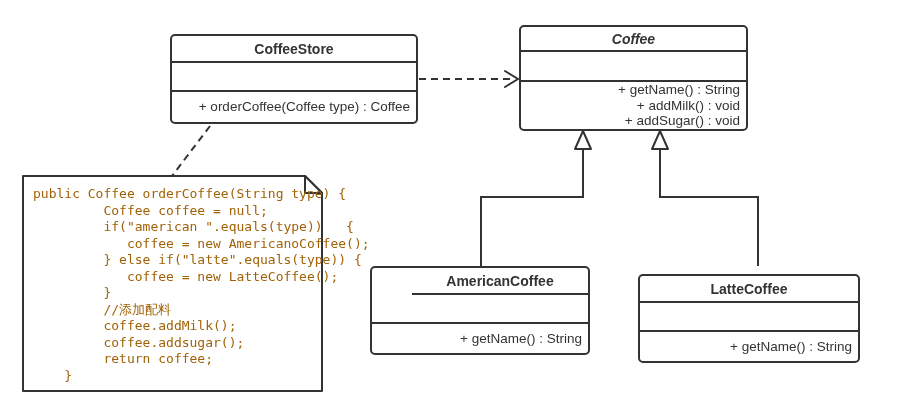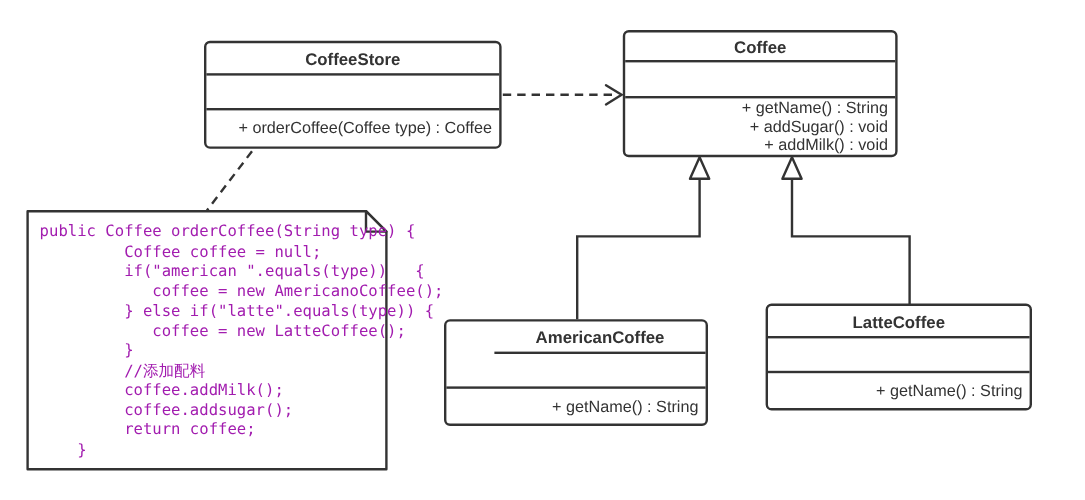--- a/index.html
+++ b/index.html
@@ -52,21 +52,21 @@
     white-space: nowrap;
     text-align: right;
   }
   .note-text {
     position: absolute;
     left: 33px;
     top: 186px;
     font-size: 13px;
     line-height: 16.5px;
     white-space: pre;
-    color: #a21caf;
+    color: #a16207;
   }
 </style>
 </head>
 <body>
 
 <div class="stage">
 
   <svg class="overlay" viewBox="0 0 904 417" xmlns="http://www.w3.org/2000/svg">
 
     <path d="M23,176 L305,176 L322,193 L322,391 L23,391 Z" fill="#ffffff" stroke="#333333" stroke-width="2" stroke-linejoin="round"></path>
@@ -86,38 +86,38 @@
 
   <div class="uml-class" style="left:170px; top:34px; width:248px; height:90px;">
     <div class="uml-title" style="flex-basis:27px;">CoffeeStore</div>
     <div class="uml-attrs" style="flex-basis:29px;"></div>
     <div class="uml-methods">
       <div>+ orderCoffee(Coffee type) : Coffee</div>
     </div>
   </div>
 
   <div class="uml-class" style="left:519px; top:25px; width:229px; height:106px;">
-    <div class="uml-title" style="flex-basis:25px;">Coffee</div>
+    <div class="uml-title" style="flex-basis:25px;font-style:italic;">Coffee</div>
     <div class="uml-attrs" style="flex-basis:30px;"></div>
     <div class="uml-methods">
       <div>+ getName() : String</div>
+      <div>+ addMilk() : void</div>
       <div>+ addSugar() : void</div>
-      <div>+ addMilk() : void</div>
     </div>
   </div>
 
   <div class="uml-class" style="left:370px; top:266px; width:220px; height:89px;">
     <div class="uml-title" style="flex-basis:27px;margin-left:40px;">AmericanCoffee</div>
     <div class="uml-attrs" style="flex-basis:29px;"></div>
     <div class="uml-methods" style="padding-left:8px;">
       <div>+ getName() : String</div>
     </div>
   </div>
 
-  <div class="uml-class" style="left:638px; top:253px; width:222px; height:89px;">
+  <div class="uml-class" style="left:638px; top:274px; width:222px; height:89px;">
     <div class="uml-title" style="flex-basis:27px;">LatteCoffee</div>
     <div class="uml-attrs" style="flex-basis:29px;"></div>
     <div class="uml-methods" style="padding-left:8px;">
       <div>+ getName() : String</div>
     </div>
   </div>
 
   <pre class="note-text">public Coffee orderCoffee(String type) {
          Coffee coffee = null;
          if("american ".equals(type))   {

